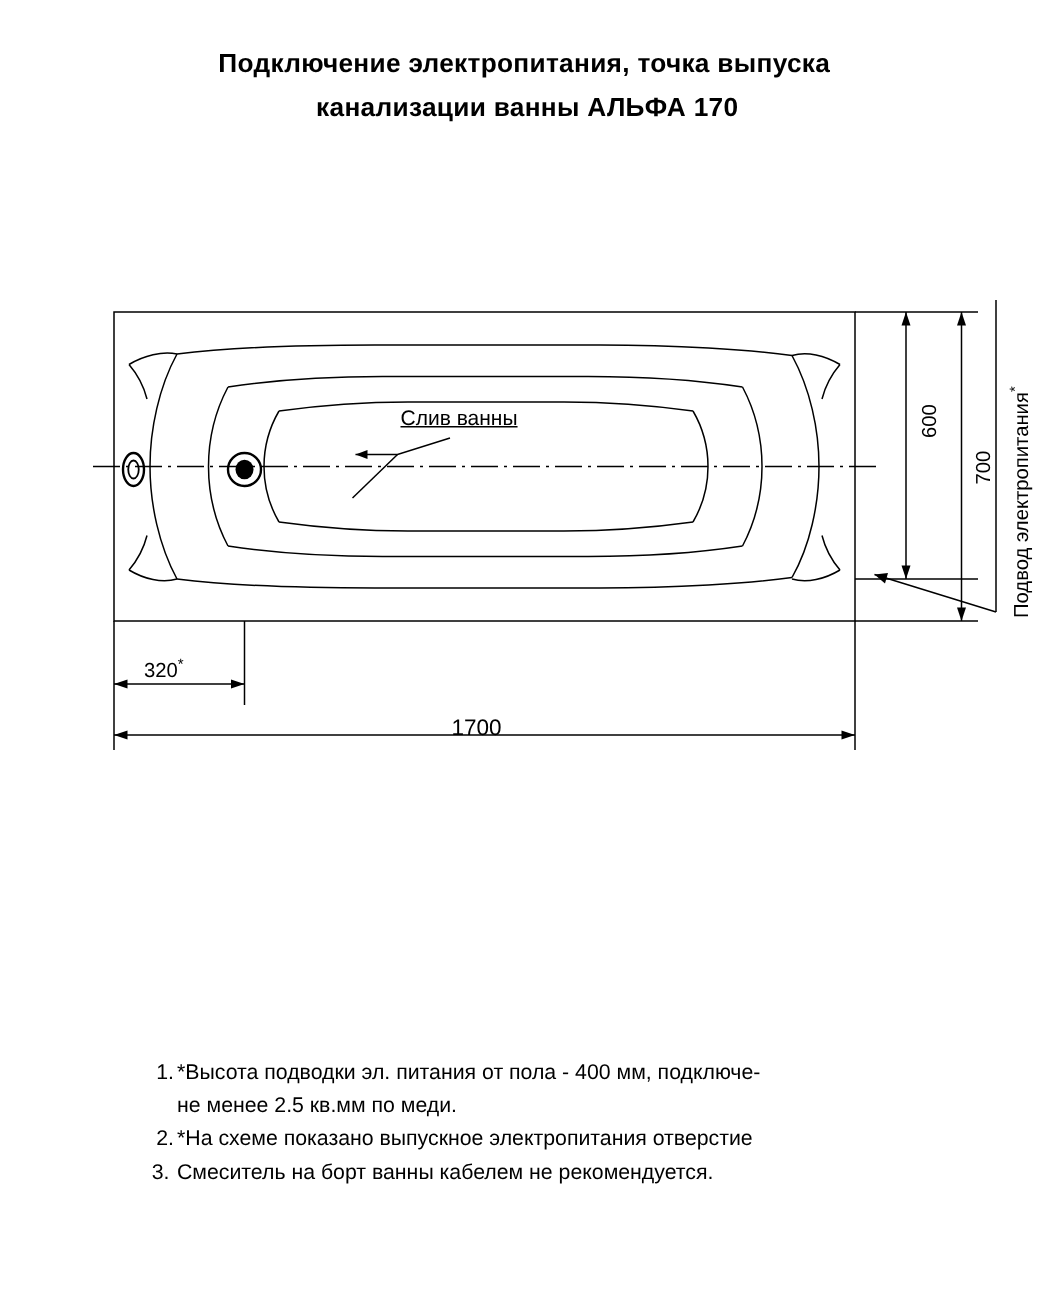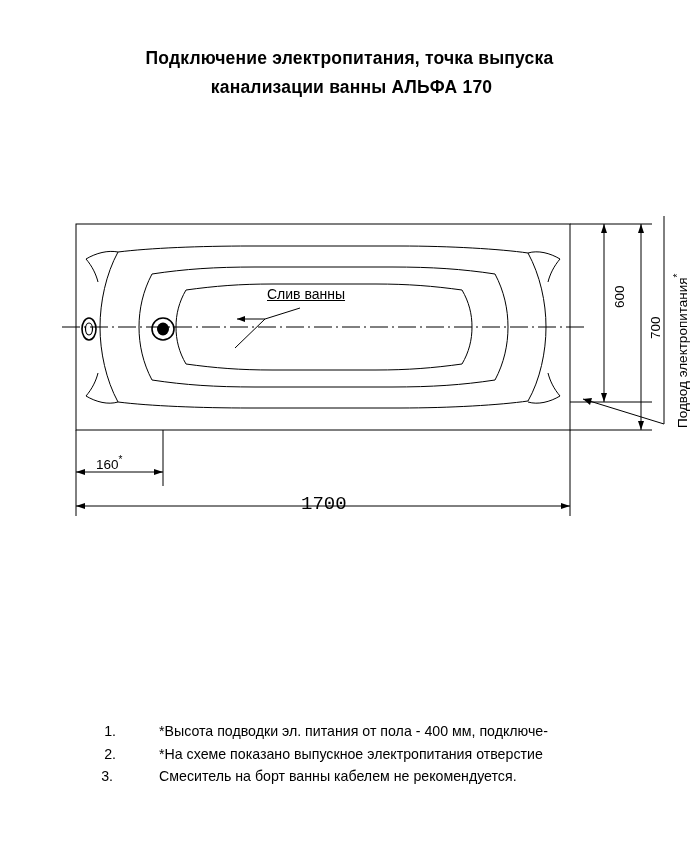--- a/index.html
+++ b/index.html
@@ -10,21 +10,21 @@
   body {
     width: 699px;
     height: 867px;
     position: relative;
     font-family: "Liberation Sans", sans-serif;
     color: #000000;
     overflow: hidden;
   }
   .page {
     position: absolute;
-    left: 0; top: 16px;
+    left: 0; top: 0;
     width: 699px;
     height: 660px;
   }
   .title {
     position: absolute;
     left: 0;
     top: 28px;
     width: 699px;
     text-align: center;
     font-size: 17.5px;
@@ -43,21 +43,21 @@
     width: 699px;
     height: 867px;
   }
   .lbl {
     position: absolute;
     font-size: 13.5px;
     white-space: nowrap;
   }
   .lbl-drain { left: 267px; top: 270px; font-size: 14px; text-decoration: underline; }
   .lbl-320 { left: 96px; top: 438px; font-size: 13.5px; }
-  .lbl-1700 { left: 301px; top: 477px; font-size: 19px; font-family: Liberation Mono, monospace; }
+  .lbl-1700 { left: 301px; top: 477px; font-size: 15px; }
   .lbl-600 { left: 612px; top: 292px; font-size: 13.5px;
              transform: rotate(-90deg); transform-origin: left top; }
   .lbl-700 { left: 648px; top: 323px; font-size: 13.5px;
              transform: rotate(-90deg); transform-origin: left top; }
   .lbl-supply { left: 672px; top: 412px; font-size: 13.5px;
                 transform: rotate(-90deg); transform-origin: left top; }
   .notes {
     position: absolute;
     left: 96px;
     top: 705px;
@@ -71,21 +71,21 @@
     margin-bottom: 1px;
   }
   .note .num {
     position: absolute;
     left: 0;
     top: 0;
     width: 20px;
     text-align: right;
   }
   .note .num.tight { width: 17px; }
-  .note-text { display: block; margin-left: 41px; }
+  .note-text { display: block; }
   .sup { font-size: 10px; vertical-align: super; }
 </style>
 </head>
 <body>
 
 <div class="page">
 
   <div class="title">
     <span>Подключение электропитания,  точка выпуска</span>
     <span class="line2">канализации ванны АЛЬФА 170</span>
@@ -157,30 +157,31 @@
       <path d="M 76 456 L 85 453 L 85 459 Z" fill="#000000" stroke="none"></path>
       <path d="M 163 456 L 154 453 L 154 459 Z" fill="#000000" stroke="none"></path>
 
       <line x1="76" y1="490" x2="570" y2="490"></line>
       <path d="M 76 490 L 85 487 L 85 493 Z" fill="#000000" stroke="none"></path>
       <path d="M 570 490 L 561 487 L 561 493 Z" fill="#000000" stroke="none"></path>
     </g>
   </svg>
 
   <div class="lbl lbl-drain">Слив ванны</div>
-  <div class="lbl lbl-320"><span>160</span><span class="sup">*</span></div>
+  <div class="lbl lbl-320"><span>320</span><span class="sup">*</span></div>
   <div class="lbl lbl-1700">1700</div>
   <div class="lbl lbl-600">600</div>
   <div class="lbl lbl-700">700</div>
   <div class="lbl lbl-supply"><span>Подвод электропитания</span><span class="sup">*</span></div>
 
   <div class="notes">
     <div class="note">
       <span class="num">1.</span>
       <span class="note-text">*Высота подводки эл. питания от пола - 400 мм, подключе-</span>
+      <span class="note-text">не менее 2.5 кв.мм по меди.</span>
     </div>
     <div class="note">
       <span class="num">2.</span>
       <span class="note-text">*На схеме показано выпускное электропитания отверстие</span>
     </div>
     <div class="note">
       <span class="num tight">3.</span>
       <span class="note-text">Смеситель на борт ванны кабелем не рекомендуется.</span>
     </div>
   </div>

